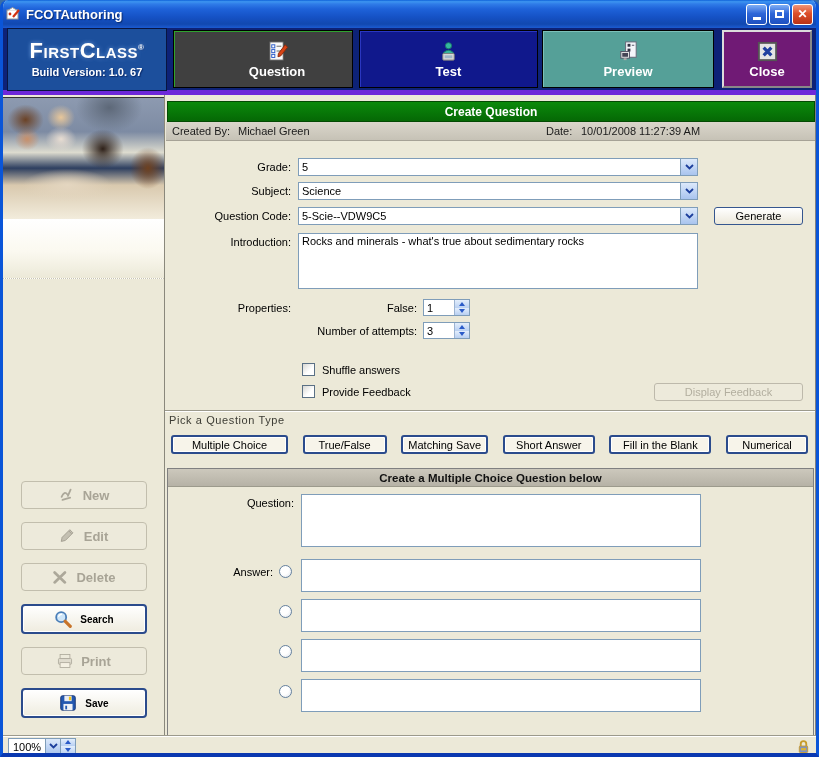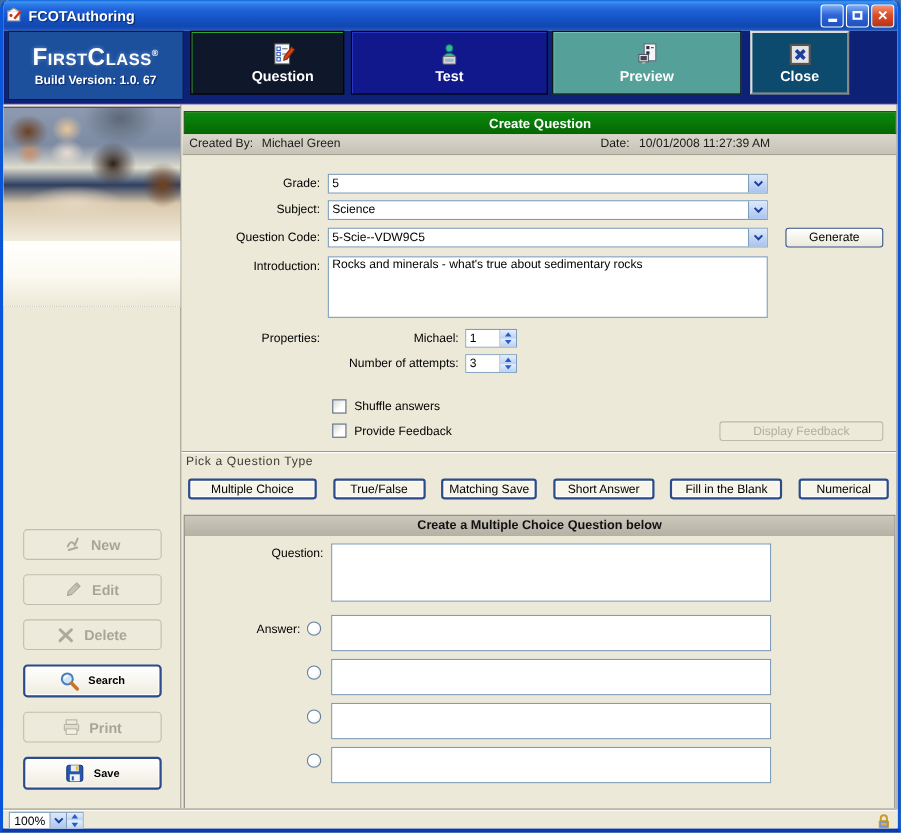--- a/index.html
+++ b/index.html
@@ -13,32 +13,32 @@
     border-radius:6px 6px 0 0; margin:0 -3px; }
   .title-text{ color:#fff; font-weight:bold; font-size:13px; text-shadow:1px 1px 1px #0a2a6b; margin-left:5px; flex:1;}
   .win-controls{ display:flex; gap:2px; }
   .win-btn{ width:21px; height:21px; border:1px solid #fff; border-radius:3px; color:#fff;
     display:flex; align-items:center; justify-content:center; font-size:11px; font-weight:bold;
     background:linear-gradient(180deg,#7FAEF5,#2E66D8 45%,#1E50C0); }
   .win-btn .bar{ width:8px; height:3px; background:#fff; margin-top:9px;}
   .win-btn .box{ width:9px; height:8px; border:2px solid #fff;}
   .win-btn.closer{ background:linear-gradient(180deg,#F09578,#DD4F2A 45%,#B93317); font-size:12px;}
   
-  .header-band{ height:67px; background:#0D2277; display:flex; padding:0 4px; border-bottom:1px solid #6d28d9;}
+  .header-band{ height:67px; background:#0D2277; display:flex; align-items:center; padding:0 4px; border-bottom:5px solid #6d28d9;}
   .logo-panel{ width:160px; height:63px; background:#1C4F9C; border:1px solid #081540; display:flex; flex-direction:column; justify-content:center; align-items:center;}
   .logo{ color:#fff; font-variant:small-caps; font-weight:bold; font-size:22px; letter-spacing:0.5px;
     text-shadow:0 0 4px #6fa0e0, 1px 1px 2px #0a2a6b; line-height:1;}
   .logo sup{ font-size:8px; font-variant:normal;}
   .build{ color:#fff; font-weight:bold; font-size:11px; margin-top:4px; text-shadow:1px 1px 1px #0a2a6b;}
   .nav-btn{ height:58px; border:1px solid #000; display:flex; flex-direction:column; align-items:center; justify-content:center; gap:1px;
     color:#fff; font-weight:bold; font-size:13px; cursor:pointer;}
-  .nav-q{ width:140px; margin-left:6px; background:#0f172a; box-shadow:inset 1px 1px 0 #2fa32f;padding-left:28px;}
+  .nav-q{ width:180px; margin-left:6px; background:#404040; box-shadow:inset 1px 1px 0 #2fa32f;padding-left:28px;}
   .nav-t{ width:179px; margin-left:6px; background:#10188C; box-shadow:inset 1px 1px 0 #2a36c0;}
   .nav-p{ width:172px; margin-left:4px; background:#55A098; box-shadow:inset 1px 1px 0 #7cc0b8;}
-  .nav-c{ width:90px;  margin-left:8px; background:#0c4a6e; border:2px outset #dcdcdc; color:#fff;}
+  .nav-c{ width:90px;  margin-left:8px; background:#701a75; border:2px outset #dcdcdc; color:#fff;}
   
   .body-row{ display:flex; height:640px;}
   .sidebar{ width:162px; background:#ECE9D8; border-right:1px solid #8a887c; position:relative;}
   .photo{ height:122px; margin-top:2px; border-top:1px solid #333;
     background:
       radial-gradient(ellipse 26px 22px at 14% 18%, #6b4226 0%, rgba(107,66,38,0) 70%),
       radial-gradient(ellipse 18px 16px at 15% 34%, #c8906a 0%, rgba(200,144,106,0) 70%),
       radial-gradient(ellipse 20px 18px at 36% 16%, #e8c79a 0%, rgba(232,199,154,0) 70%),
       radial-gradient(ellipse 22px 18px at 36% 34%, #e8ddd2 0%, rgba(232,221,210,0) 70%),
       radial-gradient(ellipse 46px 34px at 66% 8%, #5d6878 0%, rgba(93,104,120,0) 72%),
@@ -300,21 +300,21 @@
         <button class="xp-btn gen-btn">Generate</button>
       </div>
 
       <div class="frow" style="margin-top:8px; align-items:flex-start">
         <span class="flabel" style="padding-top:3px">Introduction:</span>
         <textarea class="big" style="">Rocks and minerals - what's true about sedimentary rocks</textarea>
       </div>
 
       <div class="frow" style="margin-top:10px">
         <span class="flabel">Properties:</span>
-        <span class="inner-label">Michael:</span>
+        <span class="inner-label">False:</span>
         <div class="spinner">
           <input value="1" style="">
           <div class="spin-btns">
             <div>
                 <span class="tri-up"></span>
               </div>
             <div>
                 <span class="tri-dn"></span>
               </div>
           </div>

